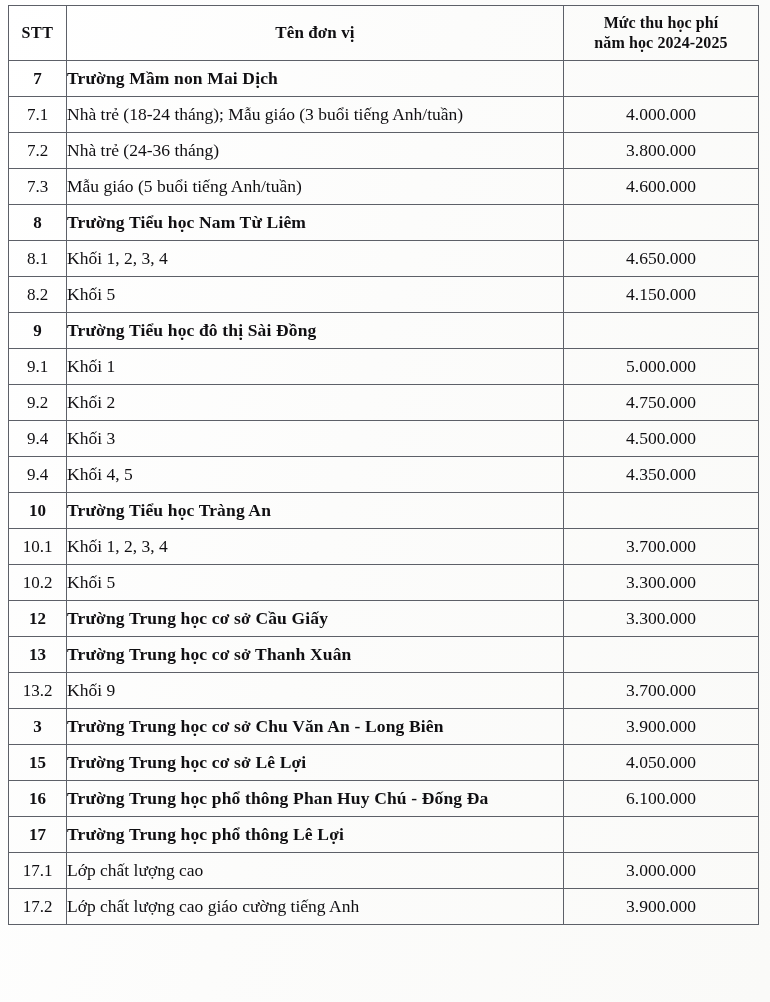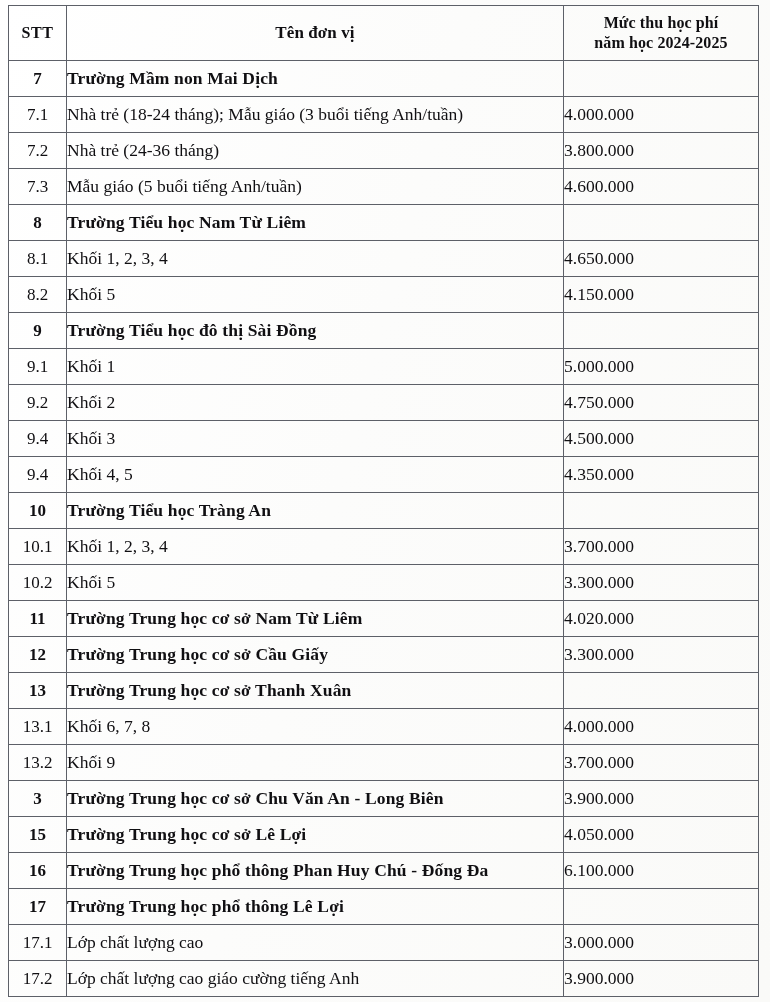--- a/index.html
+++ b/index.html
@@ -85,21 +85,21 @@
     white-space: nowrap;
   }
   td.cell-name {
     text-align: left;
     font-size: 17.5px;
     padding: 0 6px 0 12px;
     white-space: nowrap;
     overflow: hidden;
   }
   td.cell-fee {
-    text-align: left;
+    text-align: center;
     font-size: 17.5px;
     padding: 0 10px 0 4px;
     white-space: nowrap;
   }
 
   tr.row-school td.cell-stt,
   tr.row-school td.cell-name,
   tr.row-school td.cell-fee {
     font-weight: bold;
   }
@@ -203,38 +203,28 @@
             <td class="cell-stt">10.1</td>
             <td class="cell-name">Khối 1, 2, 3, 4</td>
             <td class="cell-fee">3.700.000</td>
           </tr>
           <tr class="row-item">
             <td class="cell-stt">10.2</td>
             <td class="cell-name">Khối 5</td>
             <td class="cell-fee">3.300.000</td>
           </tr>
           <tr class="row-school">
-            <td class="cell-stt">11</td>
-            <td class="cell-name">Trường Trung học cơ sở Nam Từ Liêm</td>
-            <td class="cell-fee">4.020.000</td>
-          </tr>
-          <tr class="row-school">
             <td class="cell-stt">12</td>
             <td class="cell-name">Trường Trung học cơ sở Cầu Giấy</td>
             <td class="cell-fee">3.300.000</td>
           </tr>
           <tr class="row-school">
             <td class="cell-stt">13</td>
             <td class="cell-name">Trường Trung học cơ sở Thanh Xuân</td>
             <td class="cell-fee"></td>
-          </tr>
-          <tr class="row-item">
-            <td class="cell-stt">13.1</td>
-            <td class="cell-name">Khối 6, 7, 8</td>
-            <td class="cell-fee">4.000.000</td>
           </tr>
           <tr class="row-item">
             <td class="cell-stt">13.2</td>
             <td class="cell-name">Khối 9</td>
             <td class="cell-fee">3.700.000</td>
           </tr>
           <tr class="row-school">
             <td class="cell-stt">3</td>
             <td class="cell-name">Trường Trung học cơ sở Chu Văn An - Long Biên</td>
             <td class="cell-fee">3.900.000</td>

